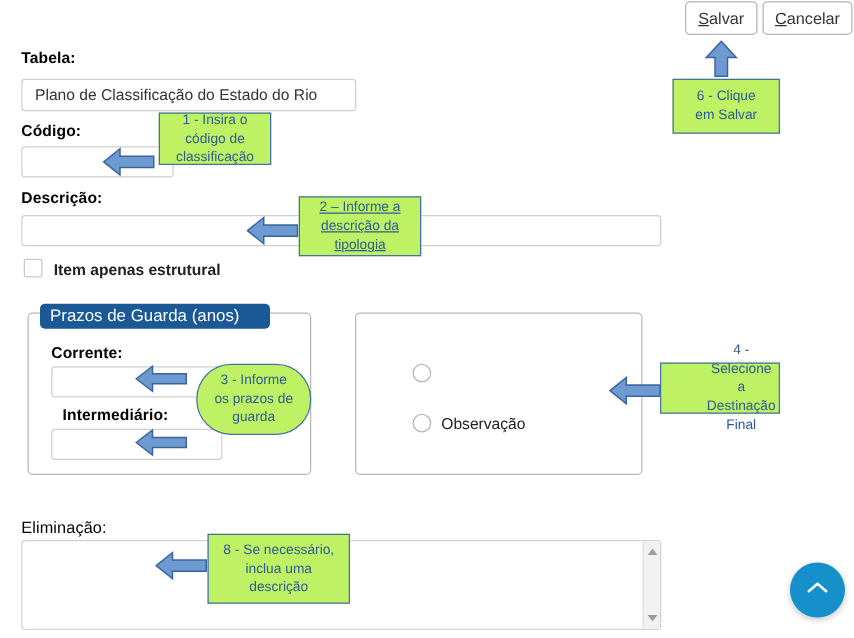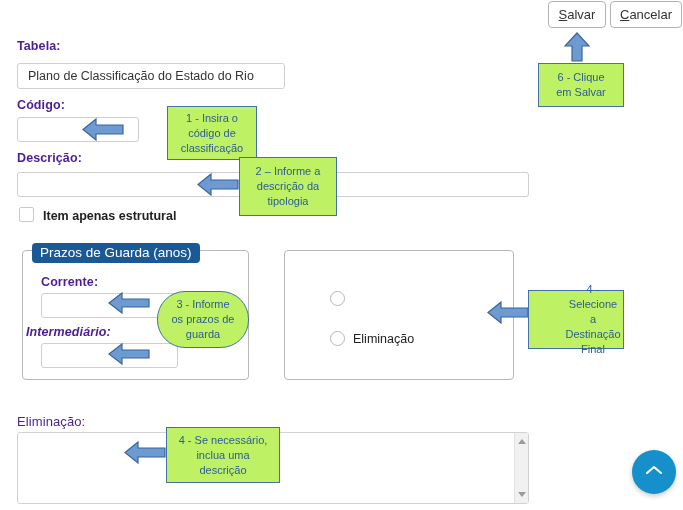--- a/index.html
+++ b/index.html
@@ -15,21 +15,21 @@
     position: relative;
     width: 683px; height: 510px;
     background: #ffffff;
   }
 
   
   .field-label {
     position: absolute;
     font-size: 12.5px;
     font-weight: bold;
-    color: #4c1d95;
+    color: #000000;
     letter-spacing: 0.1px;
     white-space: nowrap;
     text-align: right;
   }
   .txt-input {
     position: absolute;
     background: #ffffff;
     border: 1px solid #cfcfcf;
     border-radius: 3px;
     font-family: "Liberation Sans", sans-serif;
@@ -81,21 +81,21 @@
     border: 1px solid #b8b8b8;
     border-radius: 4px;
     background: #ffffff;
   }
   .fset-legend {
     position: absolute;
     background: #1a5896;
     color: #ffffff;
     font-size: 13.5px;
     border-radius: 4px;
-    padding: 2px 8px 3px 8px;
+    padding: 2px 24px 3px 8px;
     white-space: nowrap;
     line-height: 15px;
   }
 
   
   .radio-dot {
     position: absolute;
     width: 15px; height: 15px;
     border: 1.4px solid #b6b6b6;
     border-radius: 50%;
@@ -198,54 +198,54 @@
 
   <div class="chk-box" style="left:19px; top:207px;"></div>
   <div class="chk-label" style="left:43px; top:209px;">Item apenas estrutural</div>
 
   <div class="fset" style="left:22px; top:250px; width:227px; height:130px;"></div>
   <div class="fset-legend" style="left:32px; top:243px;">Prazos de Guarda (anos)</div>
 
   <div class="field-label" style="left:41px; top:275px;">Corrente:</div>
   <input class="txt-input" type="text" style="left: 41px; top: 293px; width: 137px; height: 25px;">
 
-  <div class="field-label" style="left:26px; top:325px;font-style:italic;">Intermediário:</div>
+  <div class="field-label" style="left:50px; top:325px;">Intermediário:</div>
   <input class="txt-input" type="text" style="left: 41px; top: 343px; width: 137px; height: 25px;">
 
   <div class="fset" style="left:284px; top:250px; width:230px; height:130px;"></div>
 
   <div class="radio-dot" style="left:330px; top:291px;"></div>
 
   <div class="radio-dot" style="left:330px; top:331px;"></div>
-  <div class="radio-label" style="left:353px; top:332px;">Eliminação</div>
+  <div class="radio-label" style="left:353px; top:332px;">Observação</div>
 
   <div class="field-label" style="left:17px; top:414px; font-weight:normal; font-size:13px;">Eliminação:</div>
   <div class="obs-wrap" style="left:17px; top:432px; width:512px; height:72px;">
     <textarea class="obs-area" placeholder="" style=""></textarea>
     <div class="obs-scroll">
       <div class="arw up"></div>
       <div class="arw down"></div>
     </div>
   </div>
 
   <div class="arrow" style="left:82px; top:117px;">
     <svg width="42" height="25" viewBox="0 0 42 25">
       <polygon points="1,12.5 14,2 14,8 41,8 41,17 14,17 14,23" fill="#6d9bd1" stroke="#3b649e" stroke-width="1.2"></polygon>
     </svg>
   </div>
-  <div class="callout" style="left:127px; top:106px; width:90px; height:54px;margin-left:40px;">1 - Insira o
+  <div class="callout" style="left:127px; top:90px; width:90px; height:42px;">1 - Insira o
 código de
 classificação</div>
 
   <div class="arrow" style="left:197px; top:172px;">
     <svg width="42" height="25" viewBox="0 0 42 25">
       <polygon points="1,12.5 14,2 14,8 41,8 41,17 14,17 14,23" fill="#6d9bd1" stroke="#3b649e" stroke-width="1.2"></polygon>
     </svg>
   </div>
-  <div class="callout" style="left:239px; top:157px; width:98px; height:59px;">2 – Informe a
+  <div class="callout" style="left:239px; top:157px; width:98px; height:48px;text-decoration:underline;">2 – Informe a
 descrição da
 tipologia</div>
 
   <div class="arrow" style="left:108px; top:291px;">
     <svg width="42" height="24" viewBox="0 0 42 24">
       <polygon points="1,12 14,2 14,8 41,8 41,16 14,16 14,22" fill="#6d9bd1" stroke="#3b649e" stroke-width="1.2"></polygon>
     </svg>
   </div>
   <div class="arrow" style="left:108px; top:342px;">
     <svg width="42" height="24" viewBox="0 0 42 24">
@@ -254,30 +254,30 @@
   </div>
   <div class="callout" style="left:157px; top:291px; width:92px; height:57px;border-radius:28px;">3 - Informe
 os prazos de
 guarda</div>
 
   <div class="arrow" style="left:487px; top:300px;">
     <svg width="42" height="25" viewBox="0 0 42 25">
       <polygon points="1,12.5 14,2 14,8 41,8 41,17 14,17 14,23" fill="#6d9bd1" stroke="#3b649e" stroke-width="1.2"></polygon>
     </svg>
   </div>
-  <div class="callout" style="left:528px; top:290px; width:96px; height:59px;padding-left:38px;">4 - Selecione a
+  <div class="callout" style="left:528px; top:290px; width:96px; height:41px;padding-left:38px;">4 - Selecione a
 Destinação
 Final</div>
 
   <div class="arrow" style="left:124px; top:440px;">
     <svg width="42" height="25" viewBox="0 0 42 25">
       <polygon points="1,12.5 14,2 14,8 41,8 41,17 14,17 14,23" fill="#6d9bd1" stroke="#3b649e" stroke-width="1.2"></polygon>
     </svg>
   </div>
-  <div class="callout" style="left:166px; top:427px; width:114px; height:56px;">4 - Se necessário,
+  <div class="callout" style="left:166px; top:427px; width:114px; height:56px;">8 - Se necessário,
 inclua uma
 descrição</div>
 
   <div class="arrow" style="left:563px; top:32px;">
     <svg width="28" height="30" viewBox="0 0 28 30">
       <polygon points="14,1 26,14 19,14 19,29 9,29 9,14 2,14" fill="#6d9bd1" stroke="#3b649e" stroke-width="1.2"></polygon>
     </svg>
   </div>
   <div class="callout" style="left:538px; top:63px; width:86px; height:44px;">6 - Clique
 em Salvar</div>

